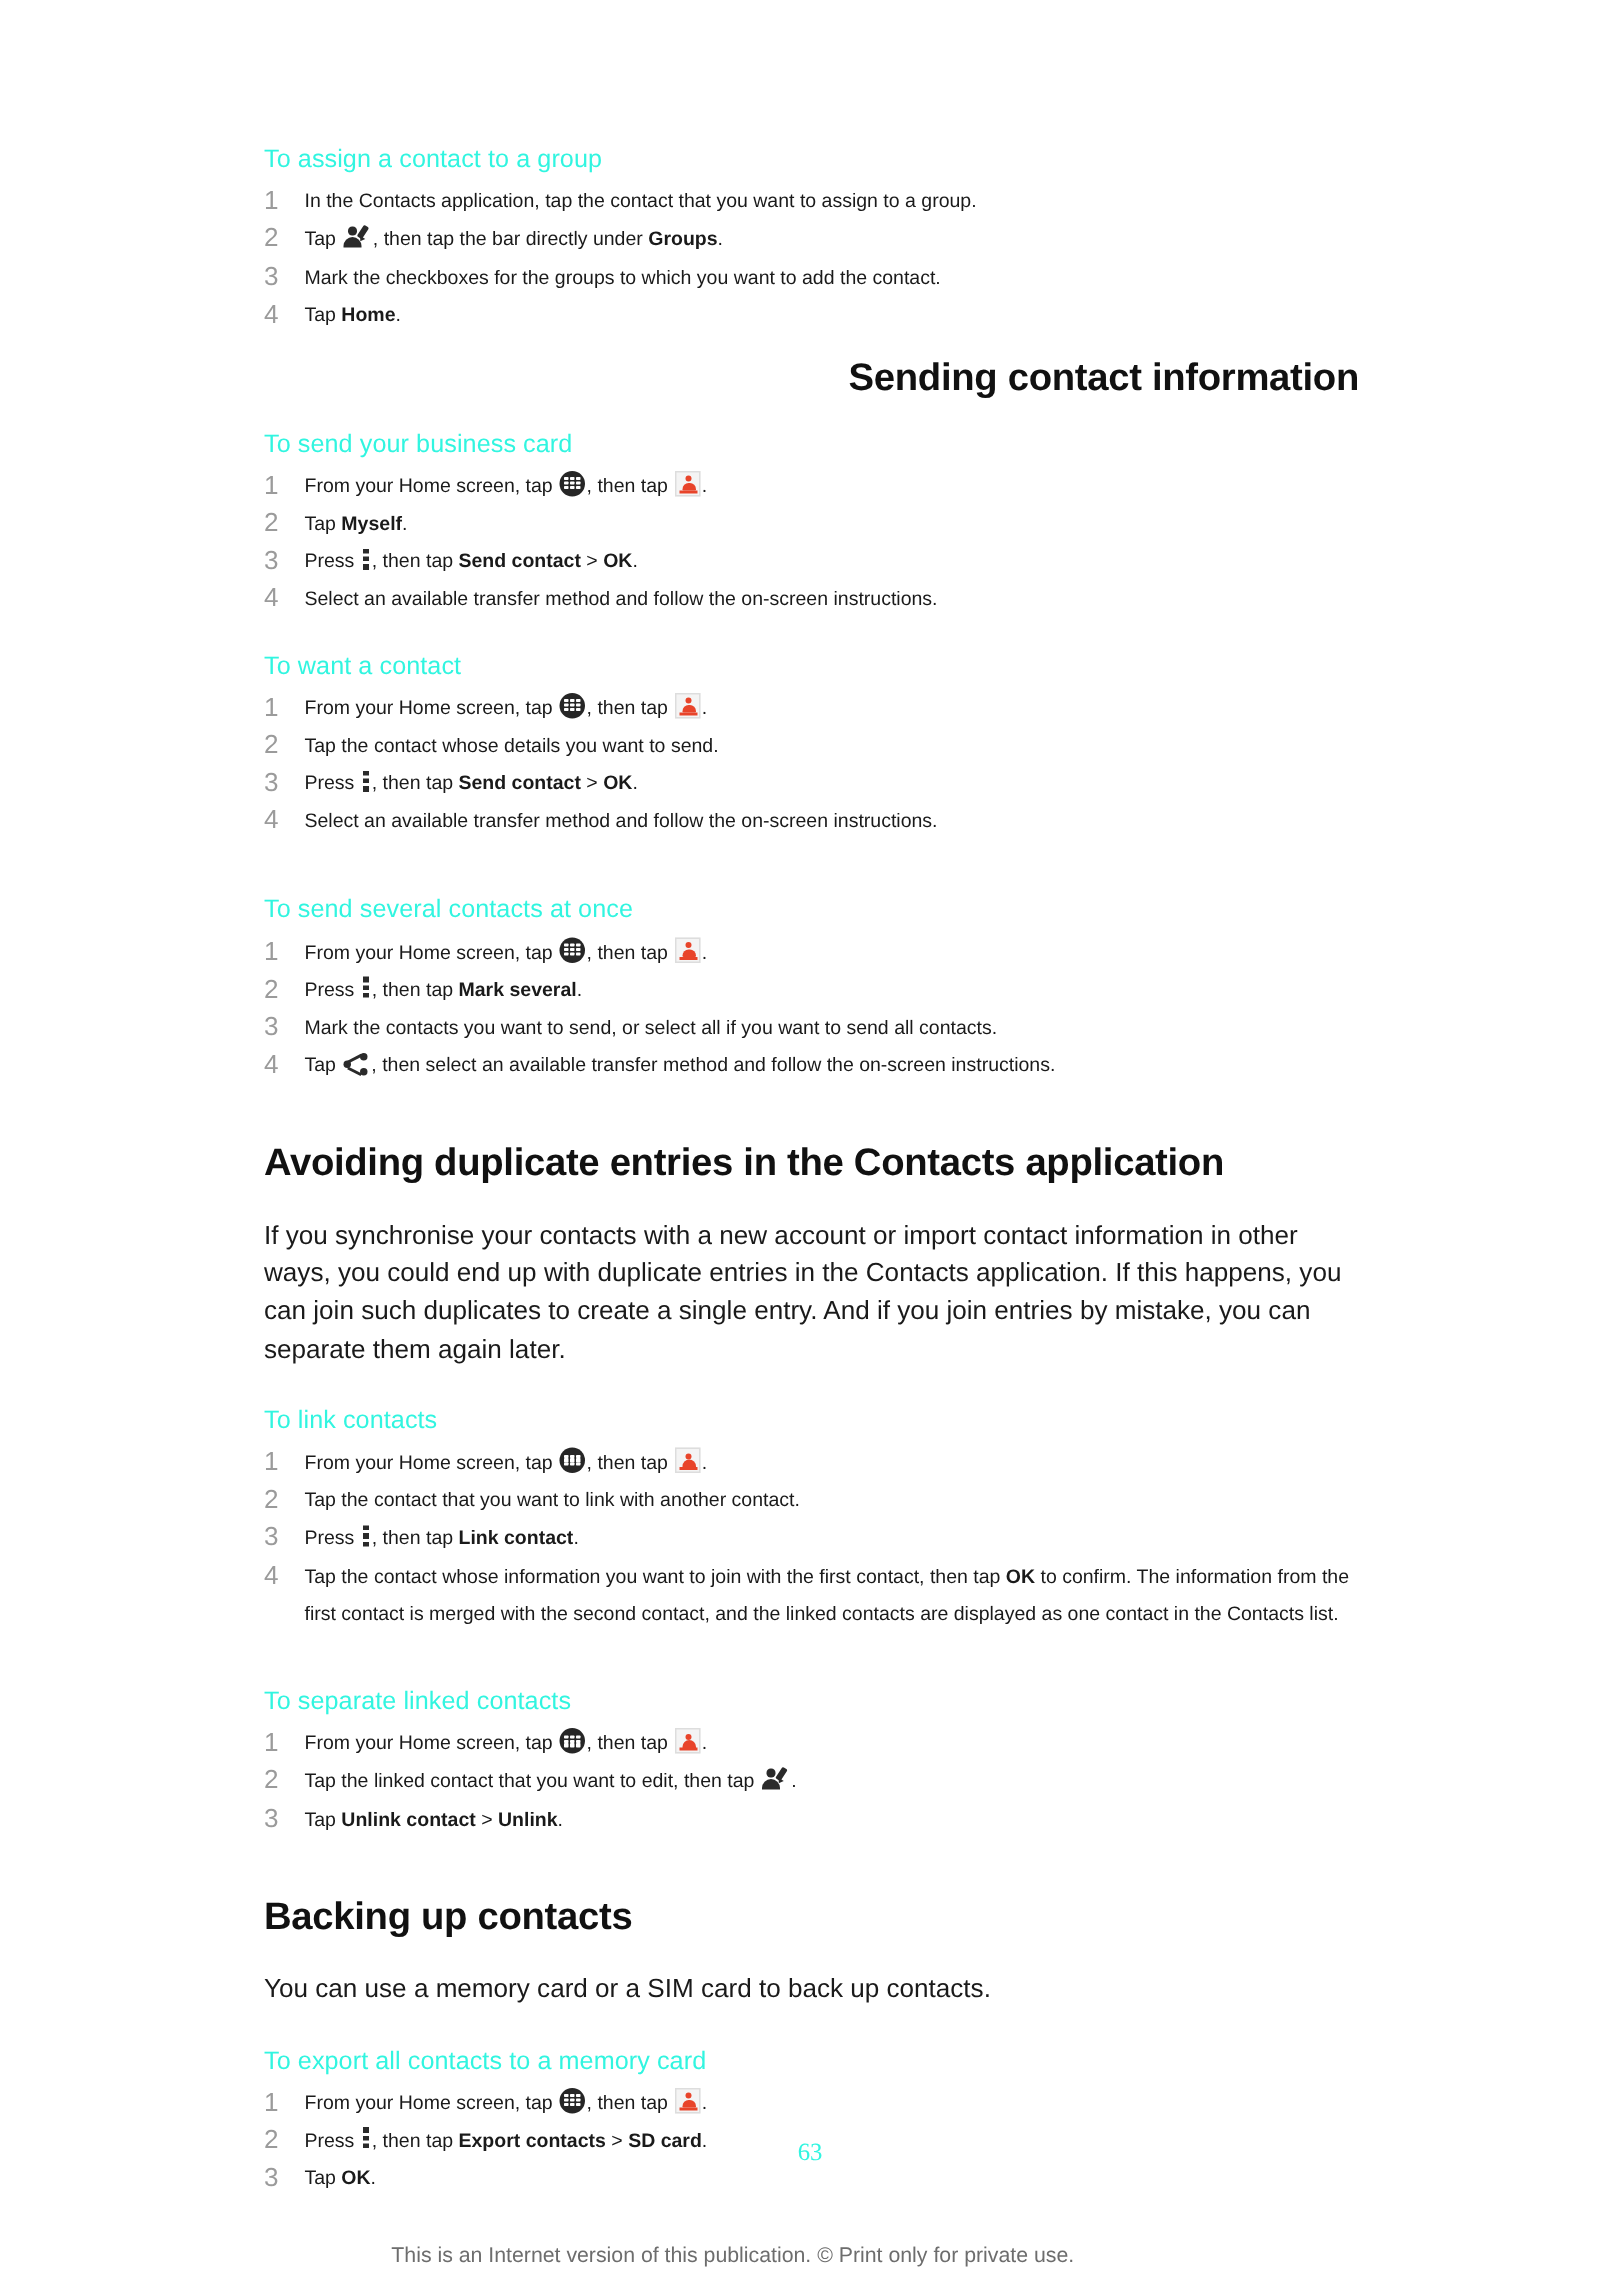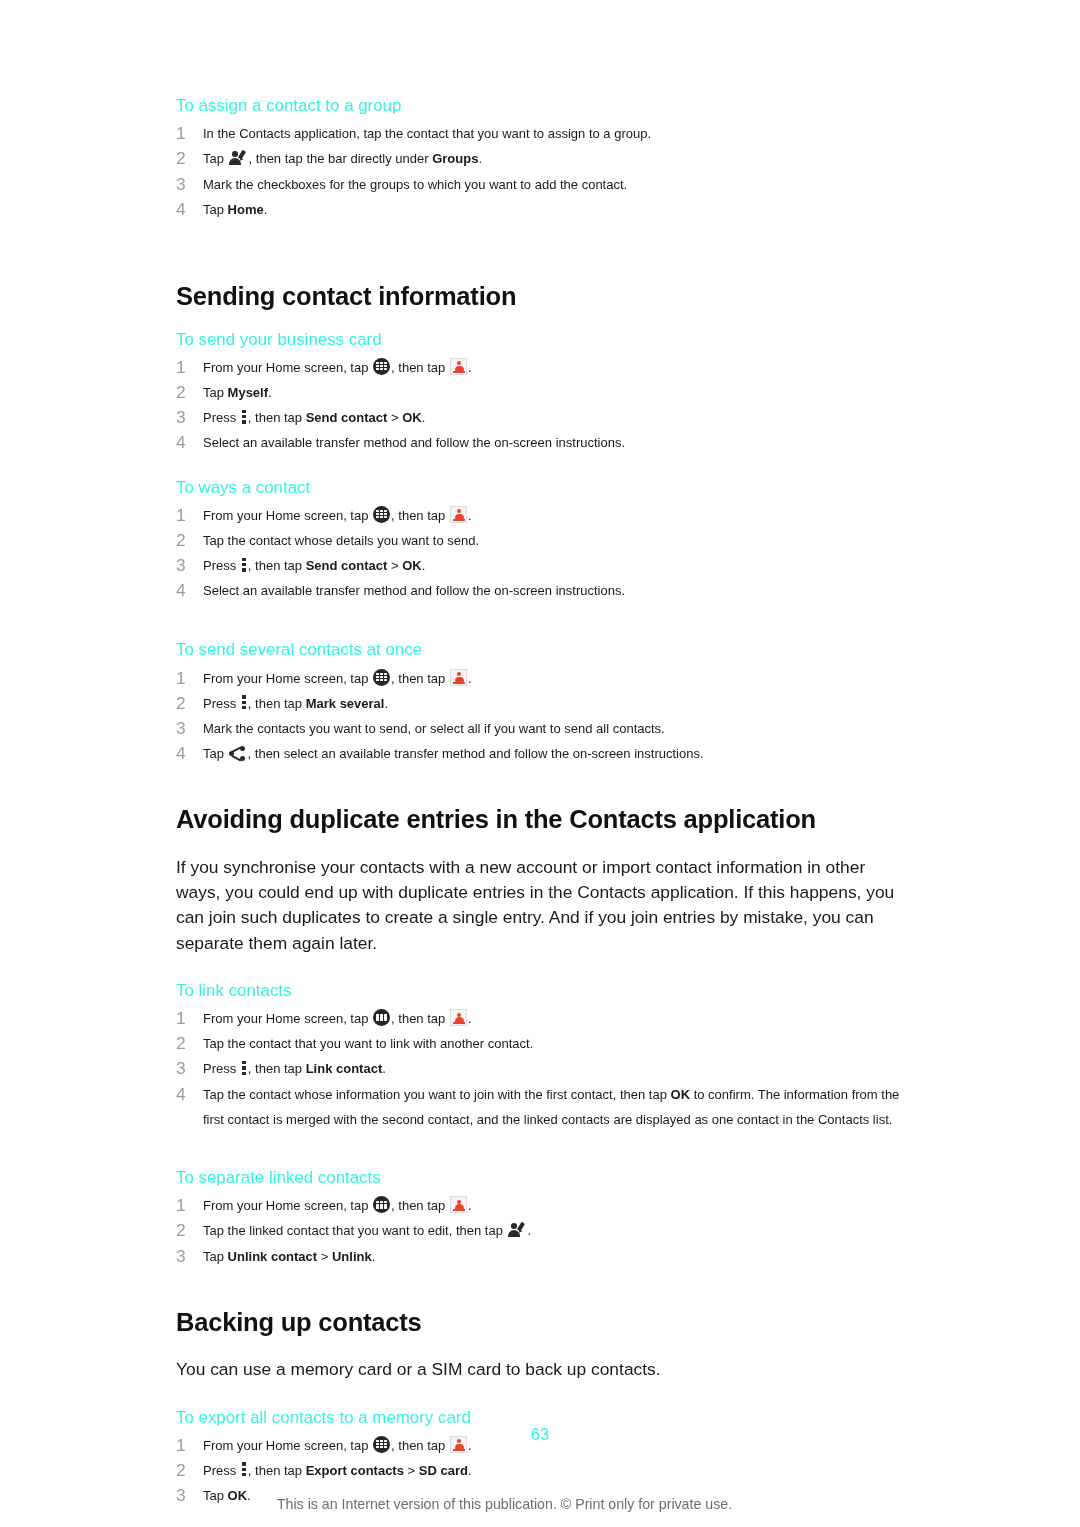--- a/index.html
+++ b/index.html
@@ -230,71 +230,71 @@
 
   
   .page-number {
     position: absolute;
     left: 0;
     top: 1425px;
     width: 1080px;
     text-align: center;
     font-size: 16.5px;
     color: #31f5e0;
+    font-family: Liberation Serif, serif;
   }
   .footer-note {
     position: absolute;
     left: 0;
     top: 1496px;
     width: 977px;
     text-align: center;
     font-size: 14.2px;
     color: #6d6d6d;
-    padding-left: 16px;
   }
 </style>
 </head>
 <body>
 
 <div class="page">
 
   <div class="content">
 
     <div id="sections-root">
         <div class="section">
           <h2 class="sub-title" style="margin-top: 0px;">To assign a contact to a group</h2>
           <ol class="steps" style="margin-top: 5px;">
             <li><span>In the Contacts application, tap the contact that you want to assign to a group.</span></li>
             <li><span>Tap </span><span class="icon icon-editcontact"><span class="head"></span><span class="body"></span><span class="pen"></span><span class="pen-tip"></span></span><span>, then tap the bar directly under </span><b>Groups</b><span>.</span></li>
             <li><span>Mark the checkboxes for the groups to which you want to add the contact.</span></li>
             <li><span>Tap </span><b>Home</b><span>.</span></li>
           </ol>
         </div>
         <div class="section">
-          <h1 class="section-title" style="margin-top: 60px; margin-bottom: 0px;">Sending contact information</h1>
+          <h1 class="section-title" style="margin-top: 16px; margin-bottom: 0px; text-align: right;">Sending contact information</h1>
           <h2 class="sub-title" style="margin-top: 18px;">To send your business card</h2>
           <ol class="steps" style="margin-top: 5px;">
             <li><span>From your Home screen, tap </span><span class="icon icon-appdrawer"><span class="grid">
                   <i></i>
                   <i></i>
                   <i></i>
                   <i></i>
                   <i></i>
                   <i></i>
                   <i></i>
                   <i></i>
                   <i></i>
                 </span></span><span>, then tap </span><span class="icon icon-contacts"><span class="head"></span><span class="body"></span><span class="base"></span></span><span>.</span></li>
             <li><span>Tap </span><b>Myself</b><span>.</span></li>
             <li><span>Press </span><span class="icon icon-menu"><i></i><i></i><i></i></span><span>, then tap </span><b>Send contact</b><span> &gt; </span><b>OK</b><span>.</span></li>
             <li><span>Select an available transfer method and follow the on-screen instructions.</span></li>
           </ol>
         </div>
         <div class="section">
-          <h2 class="sub-title" style="margin-top: 22px;">To ways a contact</h2>
+          <h2 class="sub-title" style="margin-top: 22px;">To want a contact</h2>
           <ol class="steps" style="margin-top: 5px;">
             <li><span>From your Home screen, tap </span><span class="icon icon-appdrawer"><span class="grid">
                   <i></i>
                   <i></i>
                   <i></i>
                   <i></i>
                   <i></i>
                   <i></i>
                   <i></i>
                   <i></i>

